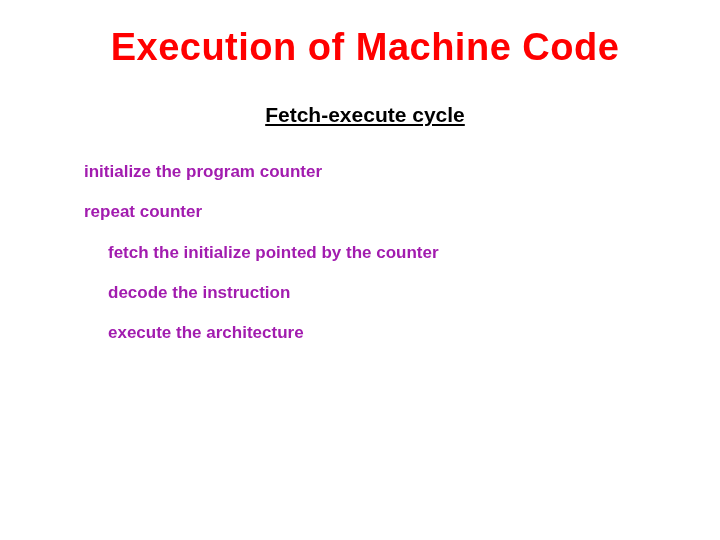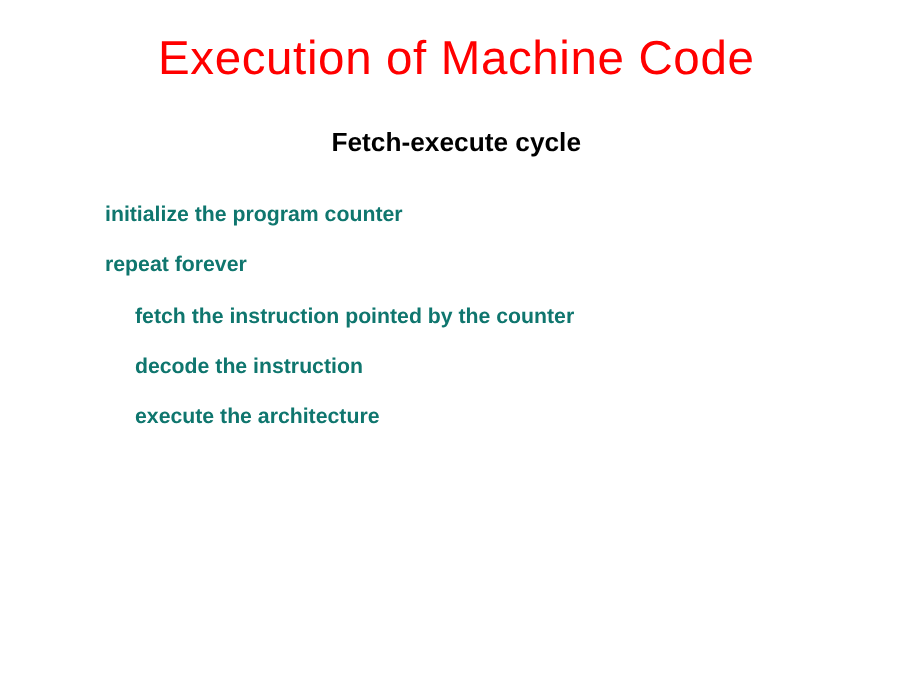--- a/index.html
+++ b/index.html
@@ -10,36 +10,37 @@
     body {
       width: 720px;
       height: 540px;
       background: #ffffff;
       font-family: "Comic Sans MS", "Comic Sans", cursive, sans-serif;
       padding: 20px 60px 40px 70px;
     }
     .title {
       color: #ff0000;
       font-size: 38px;
-      font-weight: normal;
+      font-weight: bold;
       text-align: center;
       margin-bottom: 32px;
       margin-top: 6px;
       letter-spacing: 0.5px;
     }
     .subtitle {
       color: #000000;
       font-size: 21px;
       font-weight: bold;
       text-align: center;
       line-height: 1.35;
       margin-bottom: 32px;
+      text-decoration: underline;
     }
     .code-block {
-      color: #0f766e;
+      color: #a21caf;
       font-size: 17px;
       font-weight: bold;
       line-height: 1.3;
       padding-left: 14px;
     }
     .code-line {
       margin-bottom: 18px;
     }
     .indent {
       padding-left: 24px;
@@ -49,17 +50,17 @@
 <body>
 
 <div class="title">Execution of Machine Code</div>
 
 <div class="subtitle">
   <span>Fetch-execute cycle</span><br>
 </div>
 
 <div class="code-block">
   <div class="code-line">initialize the program counter</div>
-  <div class="code-line">repeat forever</div>
-  <div class="code-line indent">fetch the instruction pointed by the counter</div>
+  <div class="code-line">repeat counter</div>
+  <div class="code-line indent">fetch the initialize pointed by the counter</div>
   <div class="code-line indent">decode the instruction</div>
   <div class="code-line indent">execute the architecture</div>
 </div>
 
 </body></html>

